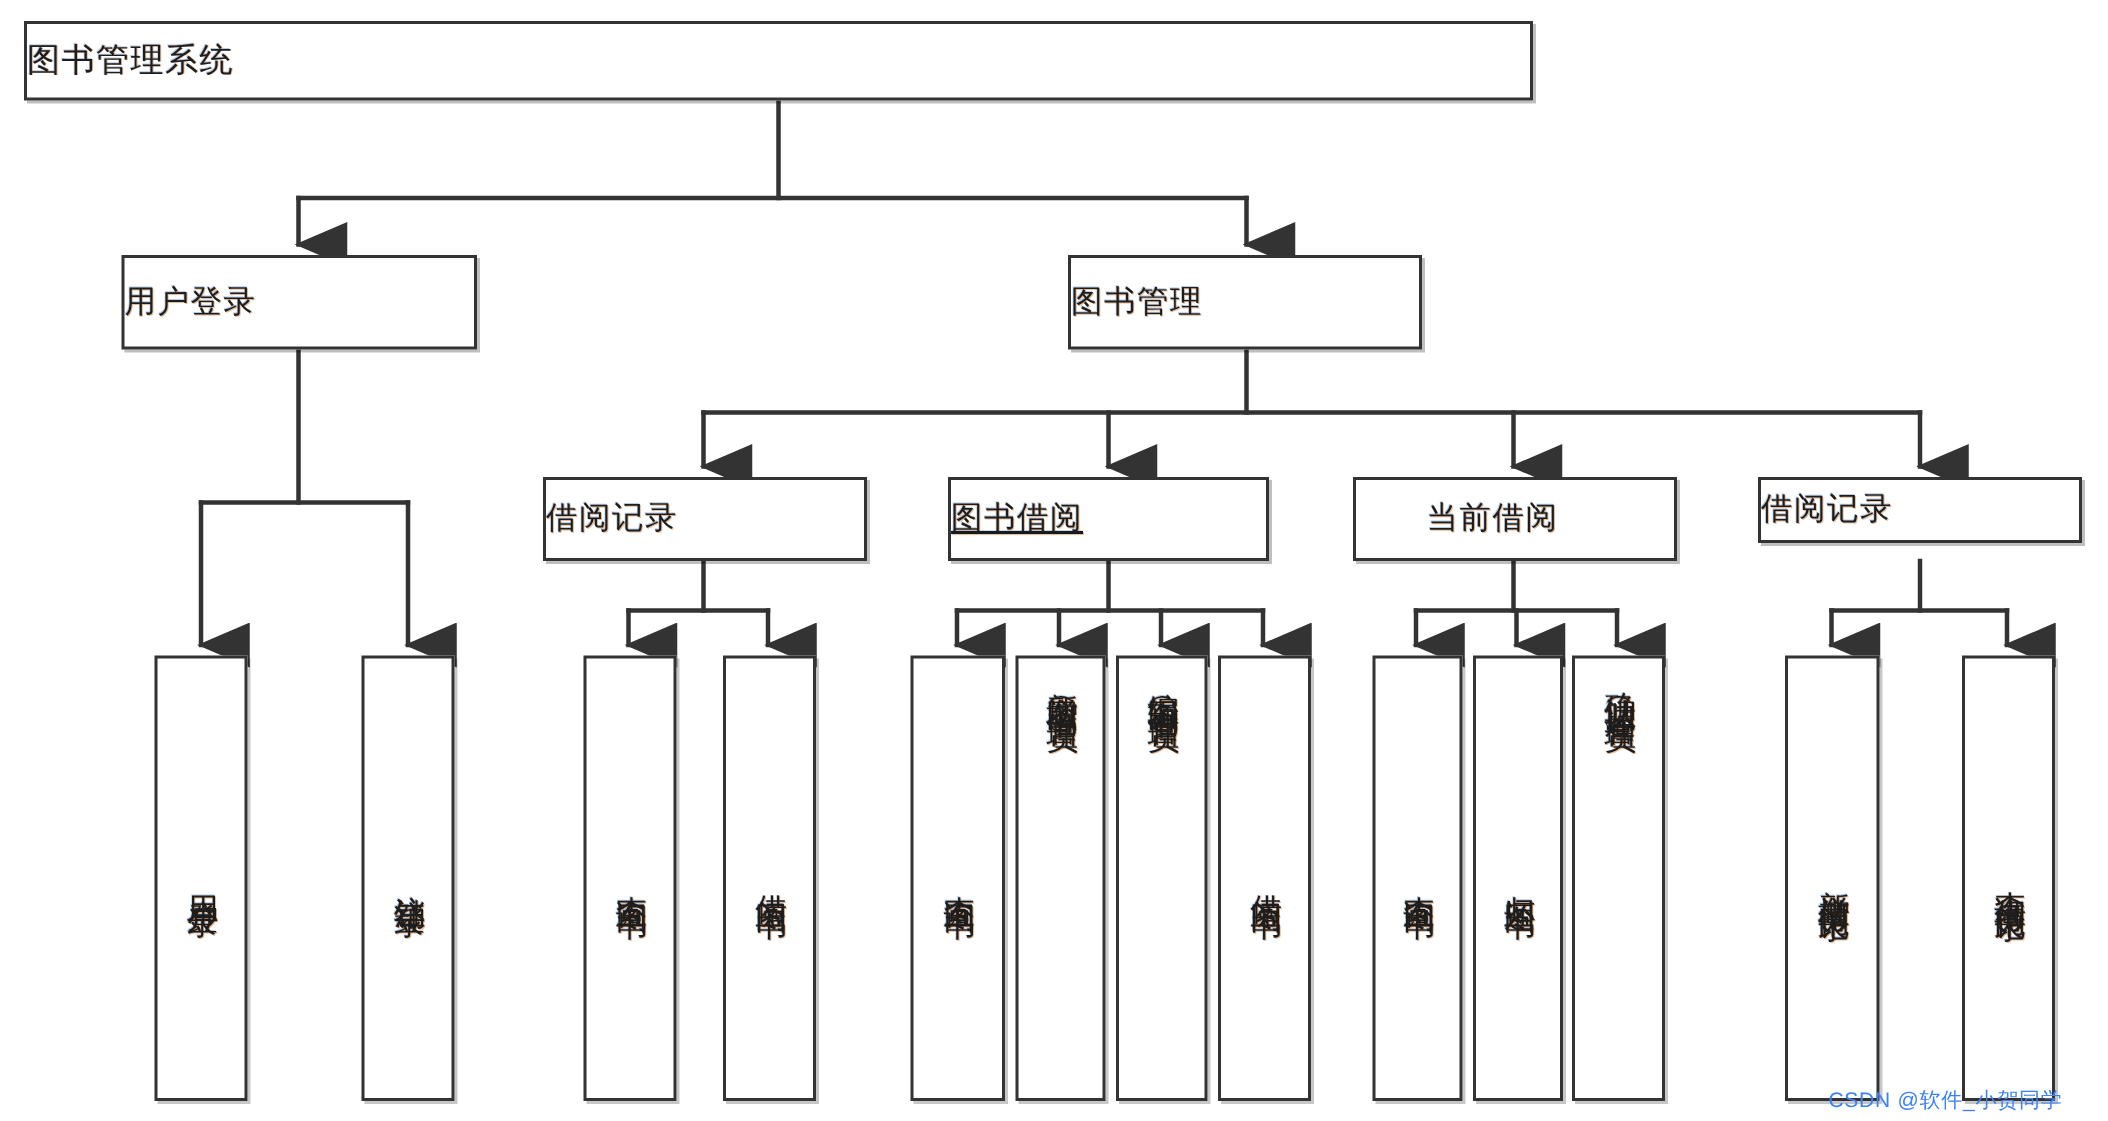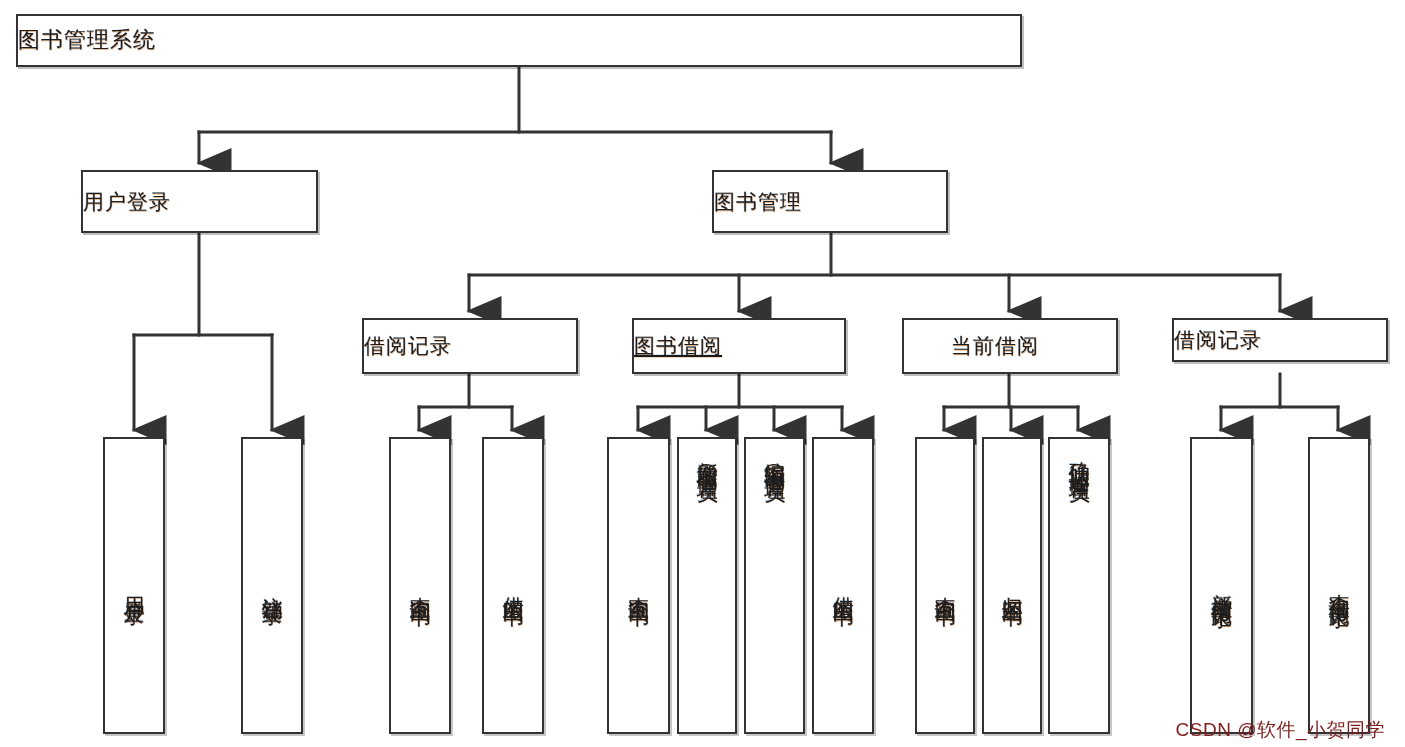--- a/index.html
+++ b/index.html
@@ -95,24 +95,24 @@
   #leaf-cb-query{  left:915px;  width:60px; }
   #leaf-cb-return{ left:982px;  width:60px; }
   #leaf-cb-confirm{left:1048px; width:62px; }
 
   #leaf-br-add{    left:1190px; width:63px; }
   #leaf-br-query{  left:1308px; width:62px; }
 
   
   #watermark{
     position:absolute;
-    right:20px;
+    right:30px;
     bottom:4px;
-    font-size:19px;
-    color:#7f1d1d;
+    font-size:14px;
+    color:#3b82f6;
     white-space:nowrap;
     letter-spacing:0.5px;
   }
 </style>
 </head>
 <body>
 
 <div id="canvas">
 
   <svg id="wires" viewBox="0 0 1405 747" width="1405" height="747" xmlns="http://www.w3.org/2000/svg">

